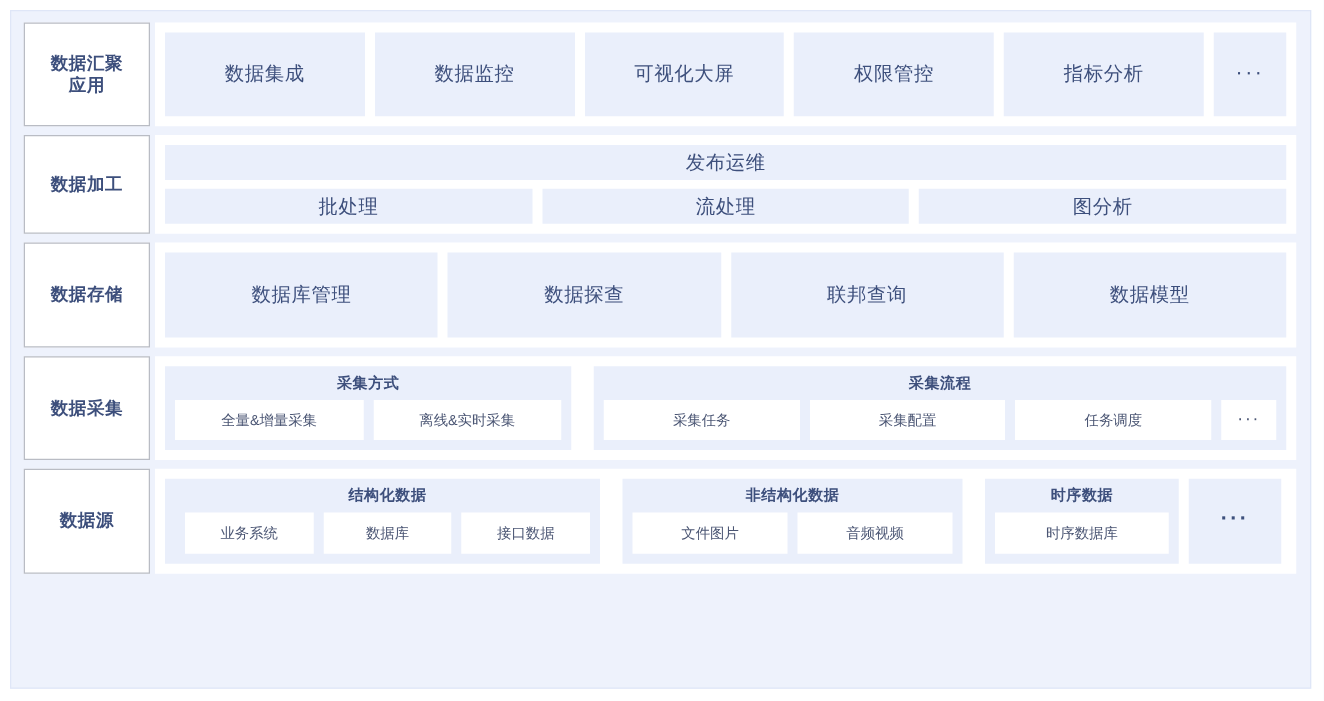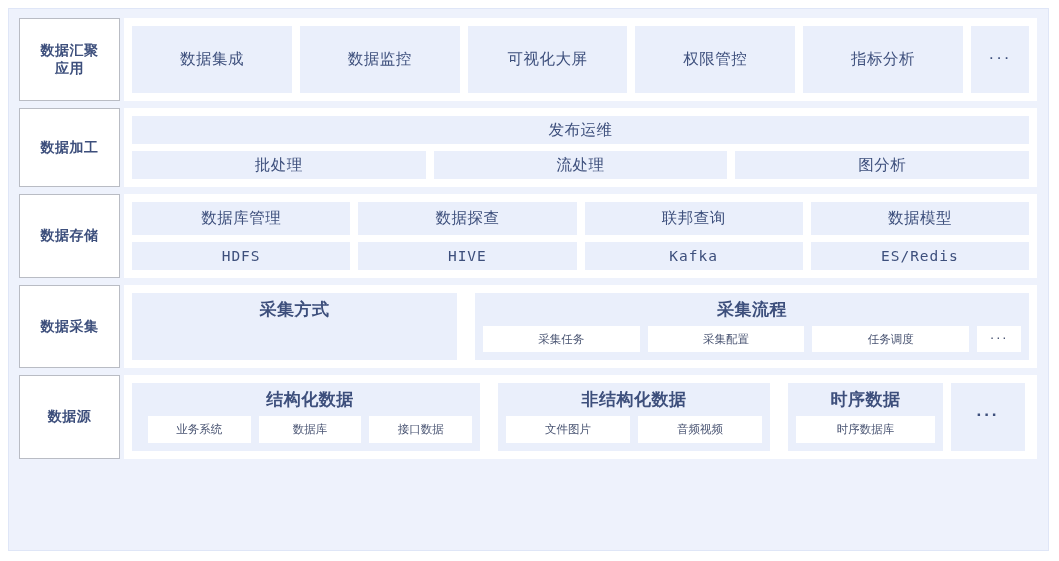--- a/index.html
+++ b/index.html
@@ -119,21 +119,21 @@
     background: #eaeffb;
     box-sizing: border-box;
     display: flex;
     flex-direction: column;
     align-items: center;
     padding: 5px 8px 8px 8px;
     flex: 1 1 0;
   }
   .group-title {
     color: #3d4f7c;
-    font-size: 17px;
+    font-size: 12px;
     font-weight: bold;
     letter-spacing: 0.5px;
     margin-bottom: 5px;
     text-align: center;
   }
   .group-items {
     display: flex;
     gap: 8px;
     width: 100%;
     flex: 1 1 auto;
@@ -206,36 +206,34 @@
 
   <div class="row row-r4">
     <div class="layer-label">数据存储</div>
     <div class="layer-body">
       <div class="chip-row">
         <div class="chip">数据库管理</div>
         <div class="chip">数据探查</div>
         <div class="chip">联邦查询</div>
         <div class="chip">数据模型</div>
       </div>
-      <div class="chip-row">
-        <div class="chip mono">HDFS</div>
-        <div class="chip mono">HIVE</div>
-        <div class="chip mono">Kafka</div>
-        <div class="chip mono">ES/Redis</div>
-      </div>
     </div>
   </div>
 
   <div class="row row-r5">
     <div class="layer-label">数据采集</div>
     <div class="layer-body">
       <div class="chip-row">
 
         <div class="group g-collect-way">
           <div class="group-title">采集方式</div>
+          <div class="group-items">
+            <div class="subchip">全量&amp;增量采集</div>
+            <div class="subchip">离线&amp;实时采集</div>
+          </div>
         </div>
 
         <div class="group g-collect-flow">
           <div class="group-title">采集流程</div>
           <div class="group-items">
             <div class="subchip">采集任务</div>
             <div class="subchip">采集配置</div>
             <div class="subchip">任务调度</div>
             <div class="subchip ellipsis">···</div>
           </div>

